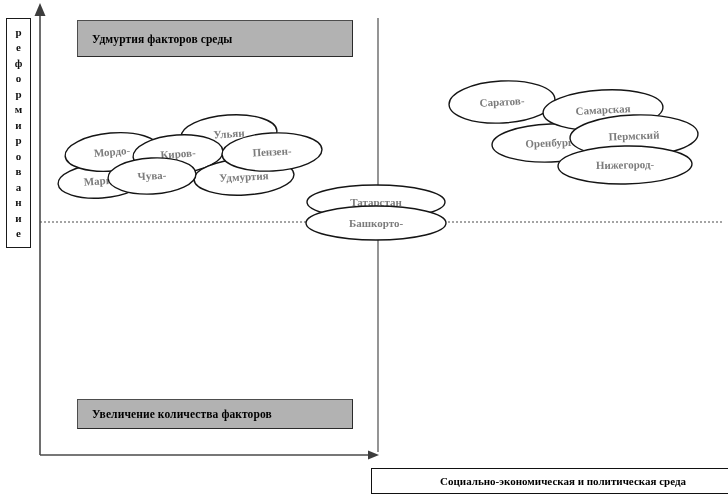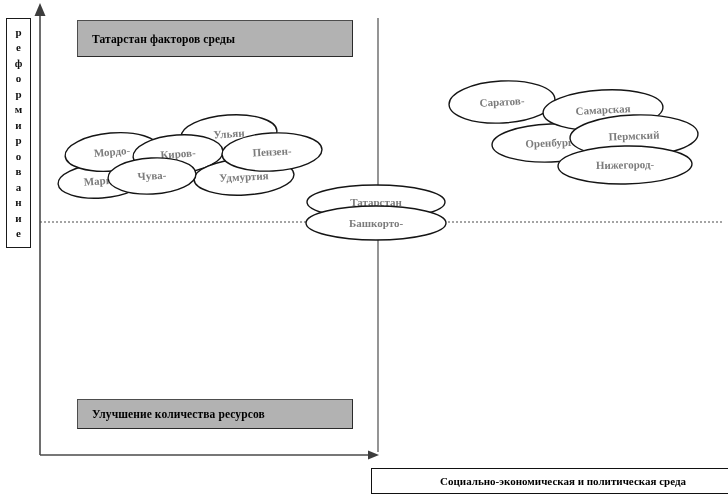--- a/index.html
+++ b/index.html
@@ -213,20 +213,20 @@
       <span class="vaxis-letter">и</span>
       <span class="vaxis-letter">р</span>
       <span class="vaxis-letter">о</span>
       <span class="vaxis-letter">в</span>
       <span class="vaxis-letter">а</span>
       <span class="vaxis-letter">н</span>
       <span class="vaxis-letter">и</span>
       <span class="vaxis-letter">е</span>
     </div>
 
-  <div class="banner" id="banner-top">Татарстан факторов среды</div>
-
-  <div class="banner" id="banner-res">Улучшение количества ресурсов</div>
+  <div class="banner" id="banner-top">Удмуртия факторов среды</div>
+
+  <div class="banner" id="banner-res">Увеличение количества факторов</div>
 
 
   <div id="banner-xaxis">Социально-экономическая и политическая среда</div>
 
 </div>
 
 </body></html>

